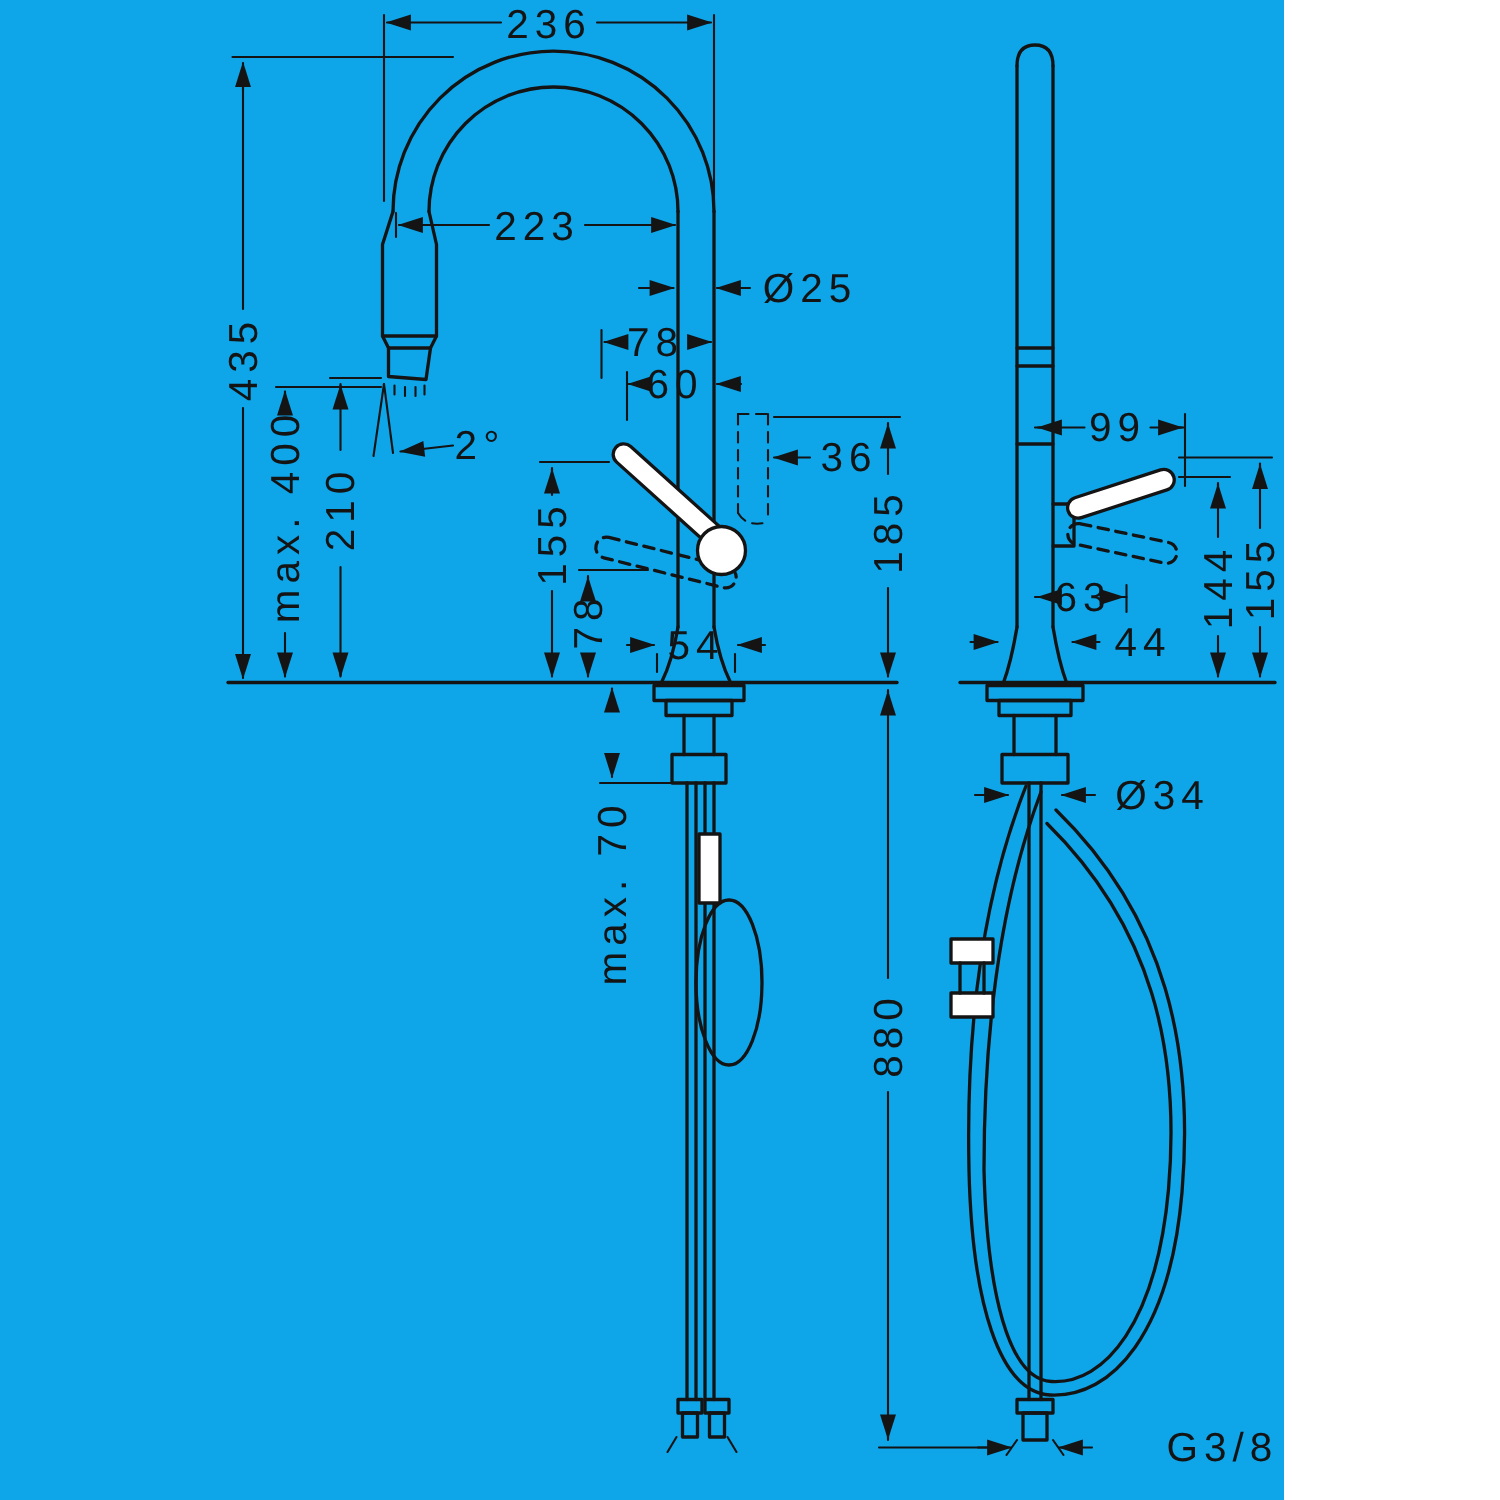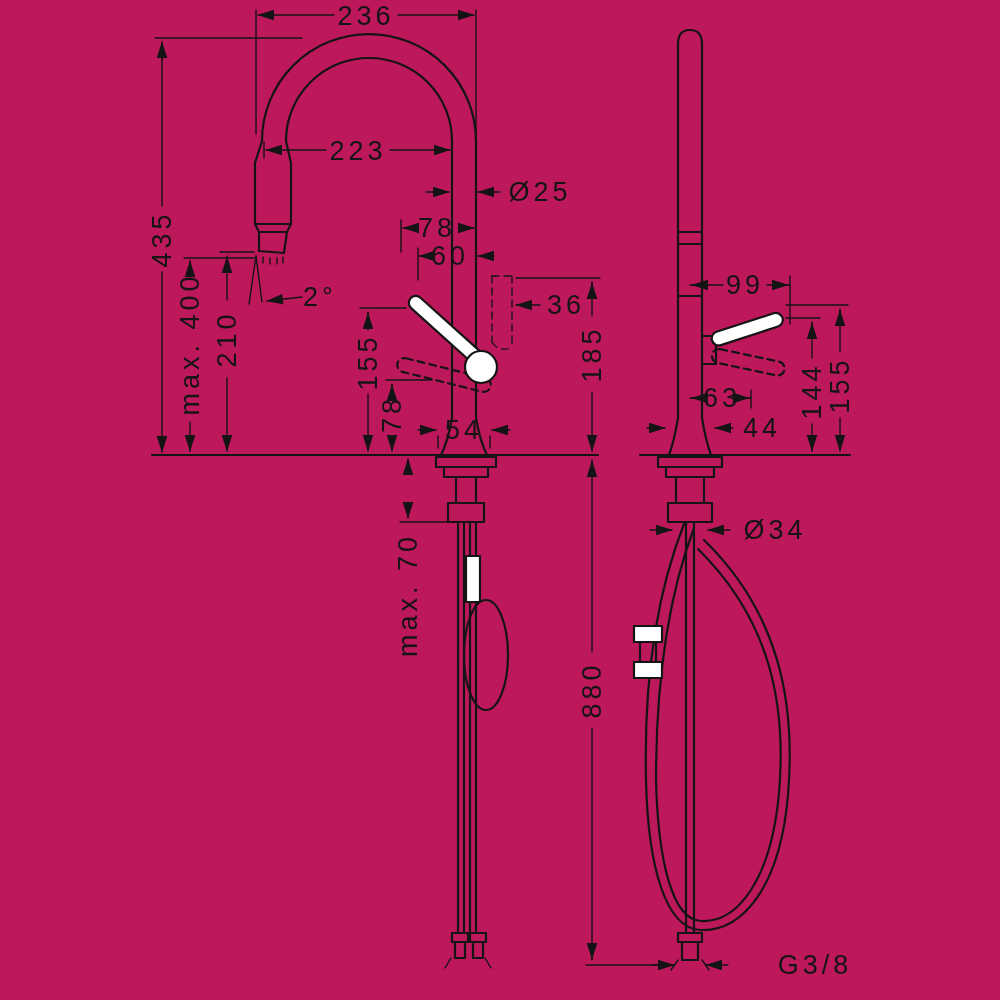--- a/index.html
+++ b/index.html
@@ -1,16 +1,16 @@
 <!DOCTYPE html>
 <html><head>
 <meta charset="utf-8">
 <style>
   html,body{margin:0;padding:0;background:#ffffff;}
-  .stage{width:1000px;height:1000px;background:#be185d;position:relative;}
+  .stage{width:856px;height:1000px;background:#0ea5e9;position:relative;}
   svg{display:block;}
   .s2{stroke:#141414;stroke-width:2.2;fill:none;stroke-linejoin:round;stroke-linecap:round;}
   .s1{stroke:#141414;stroke-width:1.4;fill:none;stroke-linecap:round;}
   .dash{stroke-dasharray:7 5;}
   .fillw{fill:#ffffff;}
   .t{font-family:"Liberation Sans",sans-serif;font-size:27px;letter-spacing:4px;fill:#141414;}
 </style>
 </head>
 <body>
 

